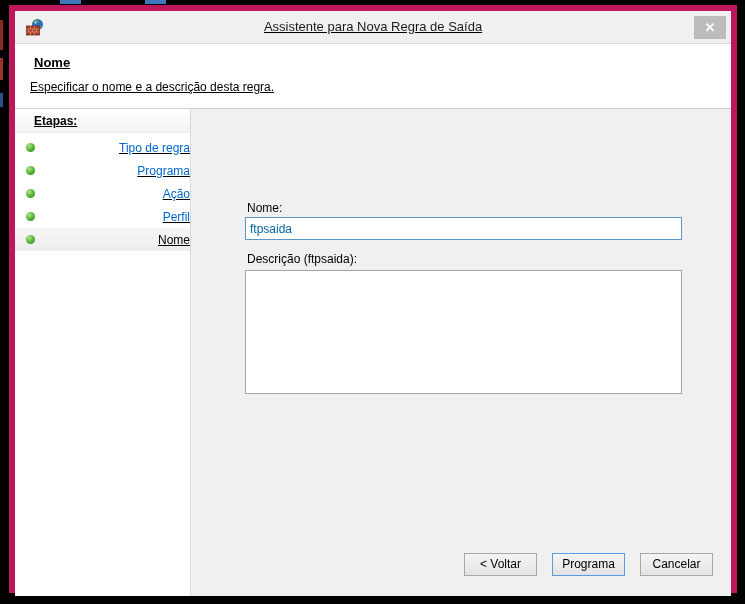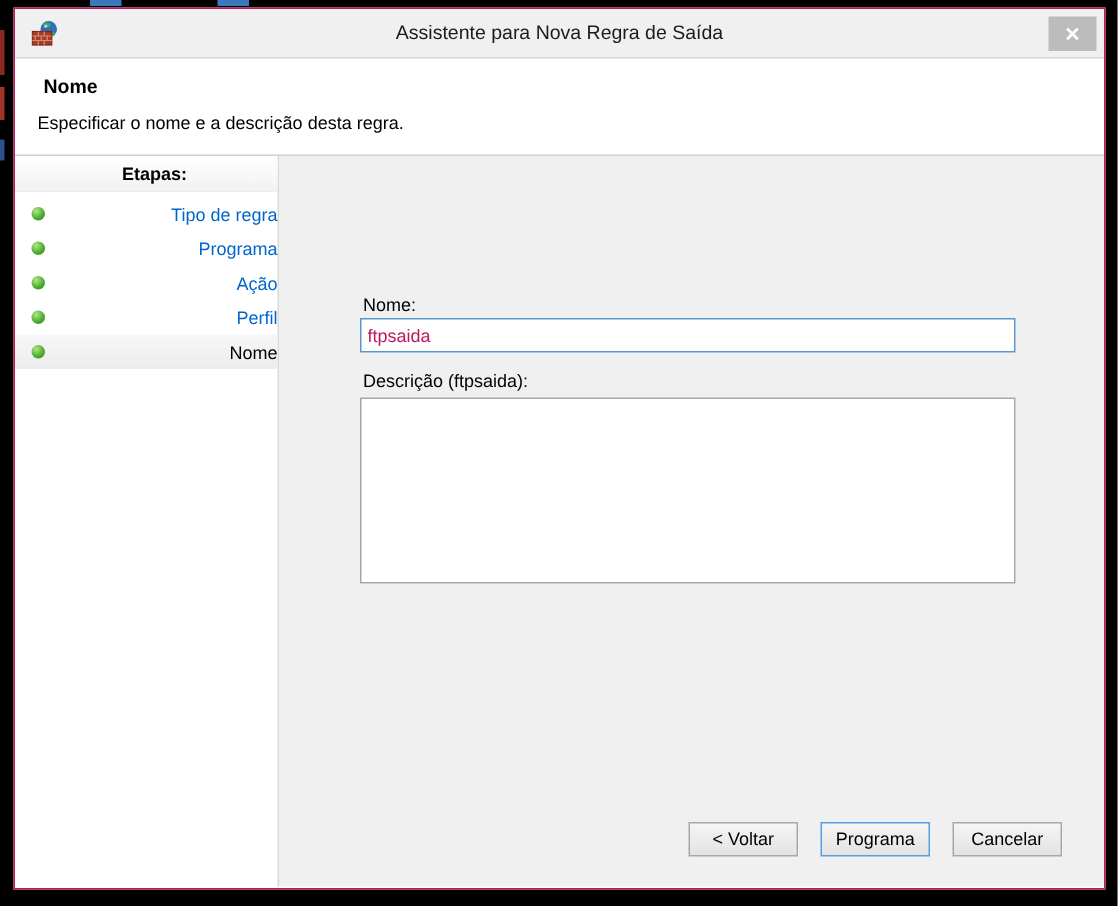--- a/index.html
+++ b/index.html
@@ -14,21 +14,21 @@
   .bg-dash { position:absolute; height:4px; top:0; background:#3c78bc; }
   .bg-dash.d1 { left:60px; width:21px; }
   .bg-dash.d2 { left:145px; width:21px; }
   .bg-mark { position:absolute; left:0; width:3px; }
   .bg-mark.m1 { top:20px; height:30px; background:#8a2a20; }
   .bg-mark.m2 { top:58px; height:22px; background:#a03328; }
   .bg-mark.m3 { top:93px; height:14px; background:#2d4f8a; }
 
   .dialog {
     position:absolute; left:9px; top:5px; width:728px; height:588px;
-    background:#fff; border:1px solid #be185d;
+    background:#fff; border:6px solid #be185d;text-decoration:underline;
   }
   .titlebar {
     height:33px; background:#f0f0f0; border-bottom:1px solid #d9d9d9;
     position:relative;
   }
   .titlebar-text {
     line-height:32px; text-align:center; font-size:13px; color:#1b1b1b;
   }
   .fw-icon { position:absolute; left:11px; top:7px; width:18px; height:18px; }
   .close-btn {
@@ -42,22 +42,22 @@
   }
   .header-title { font-size:13px; font-weight:bold; color:#000; margin-left:4px; }
   .header-sub { font-size:12px; color:#000; margin-top:10px; }
 
   .body { display:flex; height:487px; }
   .sidebar {
     width:176px; background:#fff; border-right:1px solid #d9d9d9; flex:none;
   }
   .steps-heading {
     height:24px; line-height:24px; font-size:12px; font-weight:bold;
-    padding-left:11px; background:linear-gradient(#ffffff,#f2f2f2);
-    border-bottom:1px solid #ececec; color:#000;text-align:center;
+    padding-left:19px; background:linear-gradient(#ffffff,#f2f2f2);
+    border-bottom:1px solid #ececec; color:#000;
   }
   .steps-list { margin-top:3px; }
   .step {
     height:23px; display:flex; align-items:center; padding-left:11px;
     font-size:12px; cursor:default;justify-content:space-between;
   }
   .step .bullet {
     width:9px; height:9px; border-radius:50%; flex:none; margin-right:9px;
     background:radial-gradient(circle at 35% 30%, #b4e48a, #4db030 55%, #2f7d1c);
   }
@@ -65,21 +65,21 @@
   .step.current { background:linear-gradient(#f7f7f7,#ececec); }
   .step.current .step-label { color:#000; }
 
   .main { flex:1; background:#f0f0f0; position:relative; }
   .field-label { position:absolute; font-size:12px; color:#000; }
   .label-name { left:56px; top:92px; }
   .label-desc { left:56px; top:143px; }
   .input-name {
     position:absolute; left:54px; top:108px; width:437px; height:23px;
     border:1px solid #5c96cc; background:#fff; padding:8px 4px;
-    font:12px "Liberation Sans", sans-serif; color:#be185d; outline:none;
+    font:12px "Liberation Sans", sans-serif; color:#0369a1; outline:none;
   }
   .textarea-desc {
     position:absolute; left:54px; top:161px; width:437px; height:124px;
     border:1px solid #a5a5a5; background:#fff; padding:3px 4px;
     font:12px "Liberation Sans", sans-serif; resize:none; outline:none;
   }
   .btn {
     position:absolute; top:444px; width:73px; height:23px;
     background:linear-gradient(#f5f5f5,#e3e3e3); border:1px solid #a8a8a8;
     font:12px "Liberation Sans", sans-serif; color:#000; text-align:center;

